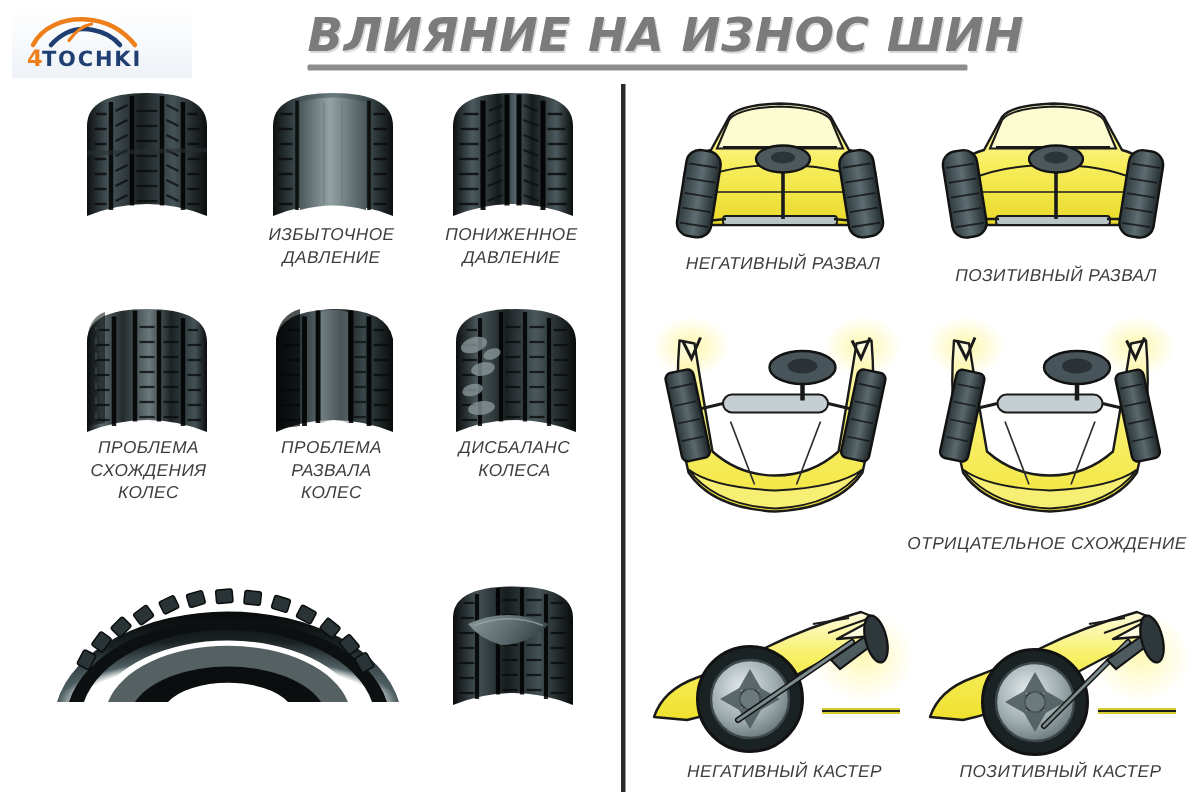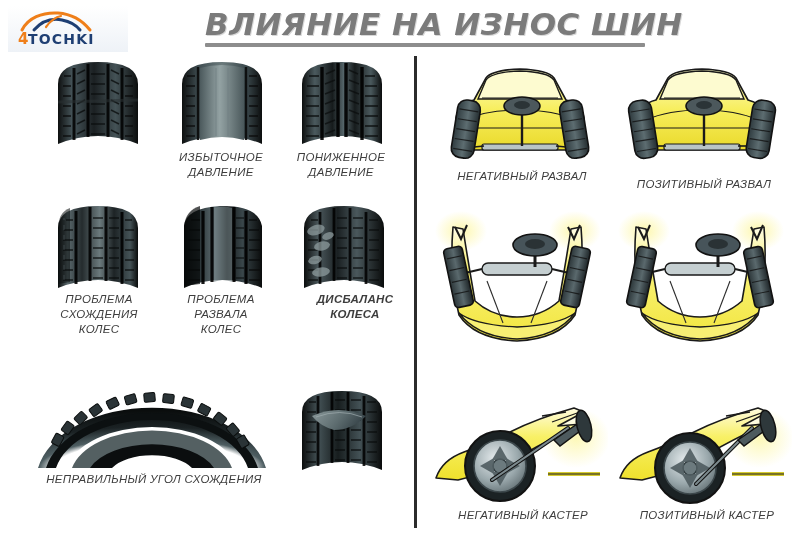--- a/index.html
+++ b/index.html
@@ -424,21 +424,21 @@
 
       <g fill="#8d9b9d" opacity="0.75">
         <ellipse cx="24" cy="30" rx="9" ry="5" transform="rotate(-18 24 30)"></ellipse>
         <ellipse cx="30" cy="46" rx="8" ry="4.5" transform="rotate(-12 30 46)"></ellipse>
         <ellipse cx="23" cy="60" rx="7" ry="4" transform="rotate(-14 23 60)"></ellipse>
         <ellipse cx="29" cy="72" rx="9" ry="4.5" transform="rotate(-8 29 72)"></ellipse>
         <ellipse cx="36" cy="36" rx="6" ry="3.5" transform="rotate(-20 36 36)"></ellipse>
       </g>
     </svg>
   </div>
-  <div class="caption" style="left:290px;top:292px;width:130px;font-weight:bold;">ДИСБАЛАНС
+  <div class="caption" style="left:278px;top:292px;width:130px;">ДИСБАЛАНС
 КОЛЕСА</div>
 
   <div class="cell" style="left:32px;top:380px;">
     <svg width="240" height="88" viewBox="0 0 240 88">
       <defs>
         <radialGradient id="arcg" cx="0.5" cy="1" r="0.95">
           <stop offset="0.45" stop-color="#ffffff"></stop>
           <stop offset="0.52" stop-color="#4e5e62"></stop>
           <stop offset="0.72" stop-color="#1b2224"></stop>
           <stop offset="1" stop-color="#0a0d0d"></stop>
@@ -461,21 +461,20 @@
         <rect x="167" y="25" width="11" height="9" rx="1.5" transform="rotate(28 172 29)"></rect>
         <rect x="183" y="34" width="11" height="9" rx="1.5" transform="rotate(39 188 38)"></rect>
         <rect x="196" y="45" width="11" height="9" rx="1.5" transform="rotate(50 201 49)"></rect>
         <rect x="206" y="57" width="11" height="9" rx="1.5" transform="rotate(60 211 61)"></rect>
       </g>
 
       <path d="M40,88 A82,48 0 0 1 200,88 L176,88 A58,30 0 0 0 64,88 Z" fill="#364447" opacity="0.85"></path>
       <path d="M58,88 A66,36 0 0 1 182,88 L160,88 A44,22 0 0 0 80,88 Z" fill="#0b0e0f"></path>
     </svg>
   </div>
-  <div class="caption wide" style="left:24px;top:472px;width:260px;">НЕПРАВИЛЬНЫЙ УГОЛ СХОЖДЕНИЯ</div>
 
   <div class="cell" style="left:290px;top:386px;">
     <svg width="104" height="88" viewBox="0 0 104 88">
       <defs>
         <linearGradient id="tg8" x1="0" y1="0" x2="1" y2="0">
           <stop offset="0" stop-color="#0b0d0d"></stop>
             <stop offset="0.2" stop-color="#445256"></stop>
           <stop offset="0.45" stop-color="#171d1e"></stop>
             <stop offset="0.72" stop-color="#435155"></stop>
           <stop offset="1" stop-color="#090b0b"></stop>
@@ -742,20 +741,21 @@
         <rect x="-10" y="-30" width="19" height="60" rx="4" fill="url(#twg2)" stroke="#121212" stroke-width="1.6"></rect>
         <g stroke="#121212" stroke-width="1.1" opacity="0.8">
           <path d="M-8,-20 L7,-20"></path>
             <path d="M-8,-8 L7,-8"></path>
             <path d="M-8,4 L7,4"></path>
             <path d="M-8,16 L7,16"></path>
         </g>
       </g>
     </svg>
   </div>
+  <div class="rcap" style="left:598px;top:357px;width:200px;">ОТРИЦАТЕЛЬНОЕ СХОЖДЕНИЕ</div>
 
   <div class="cell" style="left:428px;top:382px;">
     <svg width="180" height="124" viewBox="0 0 180 124">
       <defs>
         <linearGradient id="sy1" x1="0" y1="0" x2="0" y2="1">
           <stop offset="0" stop-color="#fffce0"></stop>
             <stop offset="0.4" stop-color="#f8f066"></stop>
           <stop offset="1" stop-color="#efe12c"></stop>
         </linearGradient>
         <radialGradient id="sglow1" cx="0.5" cy="0.5" r="0.5">

